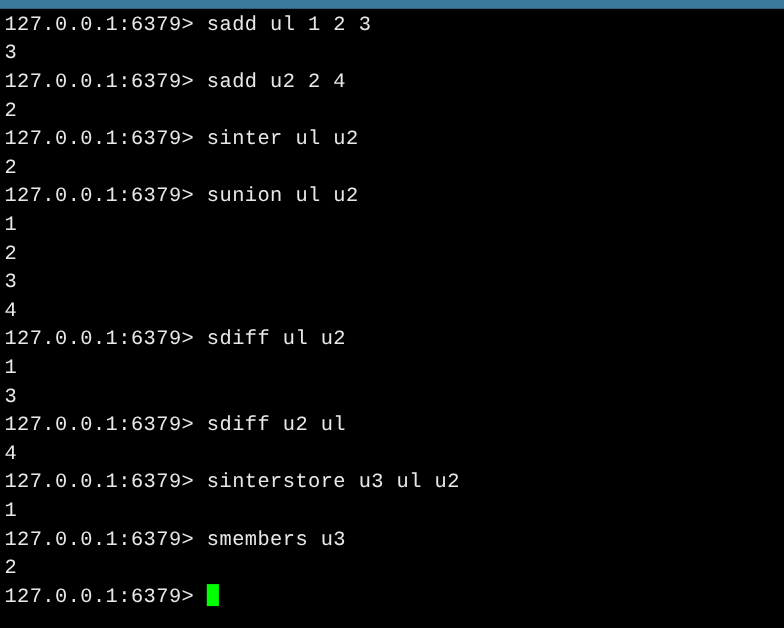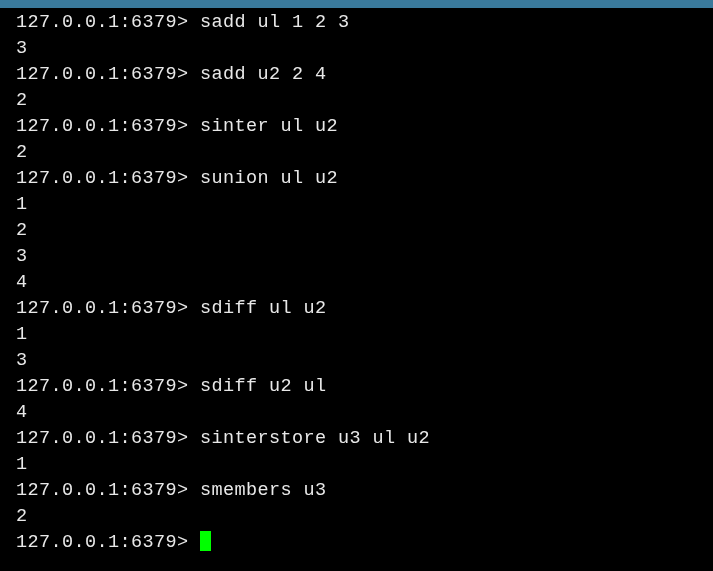--- a/index.html
+++ b/index.html
@@ -8,21 +8,21 @@
       width: 713px;
       height: 571px;
       overflow: hidden;
       border-top: 8px solid #3a7a9c;
     }
     .terminal {
       font-family: "Consolas", "Courier New", monospace;
       font-size: 18.5px;
       line-height: 26px;
       color: #e8e8e8;
-      padding: 2px 16px;
+      padding: 2px 4px;
       white-space: pre;
       letter-spacing: 0.4px;
     }
     .line { display: block; }
     .prompt { color: #e8e8e8; }
     .cmd { color: #e8e8e8; }
     .out { color: #e8e8e8; }
     .cursor {
       display: inline-block;
       width: 11px;

